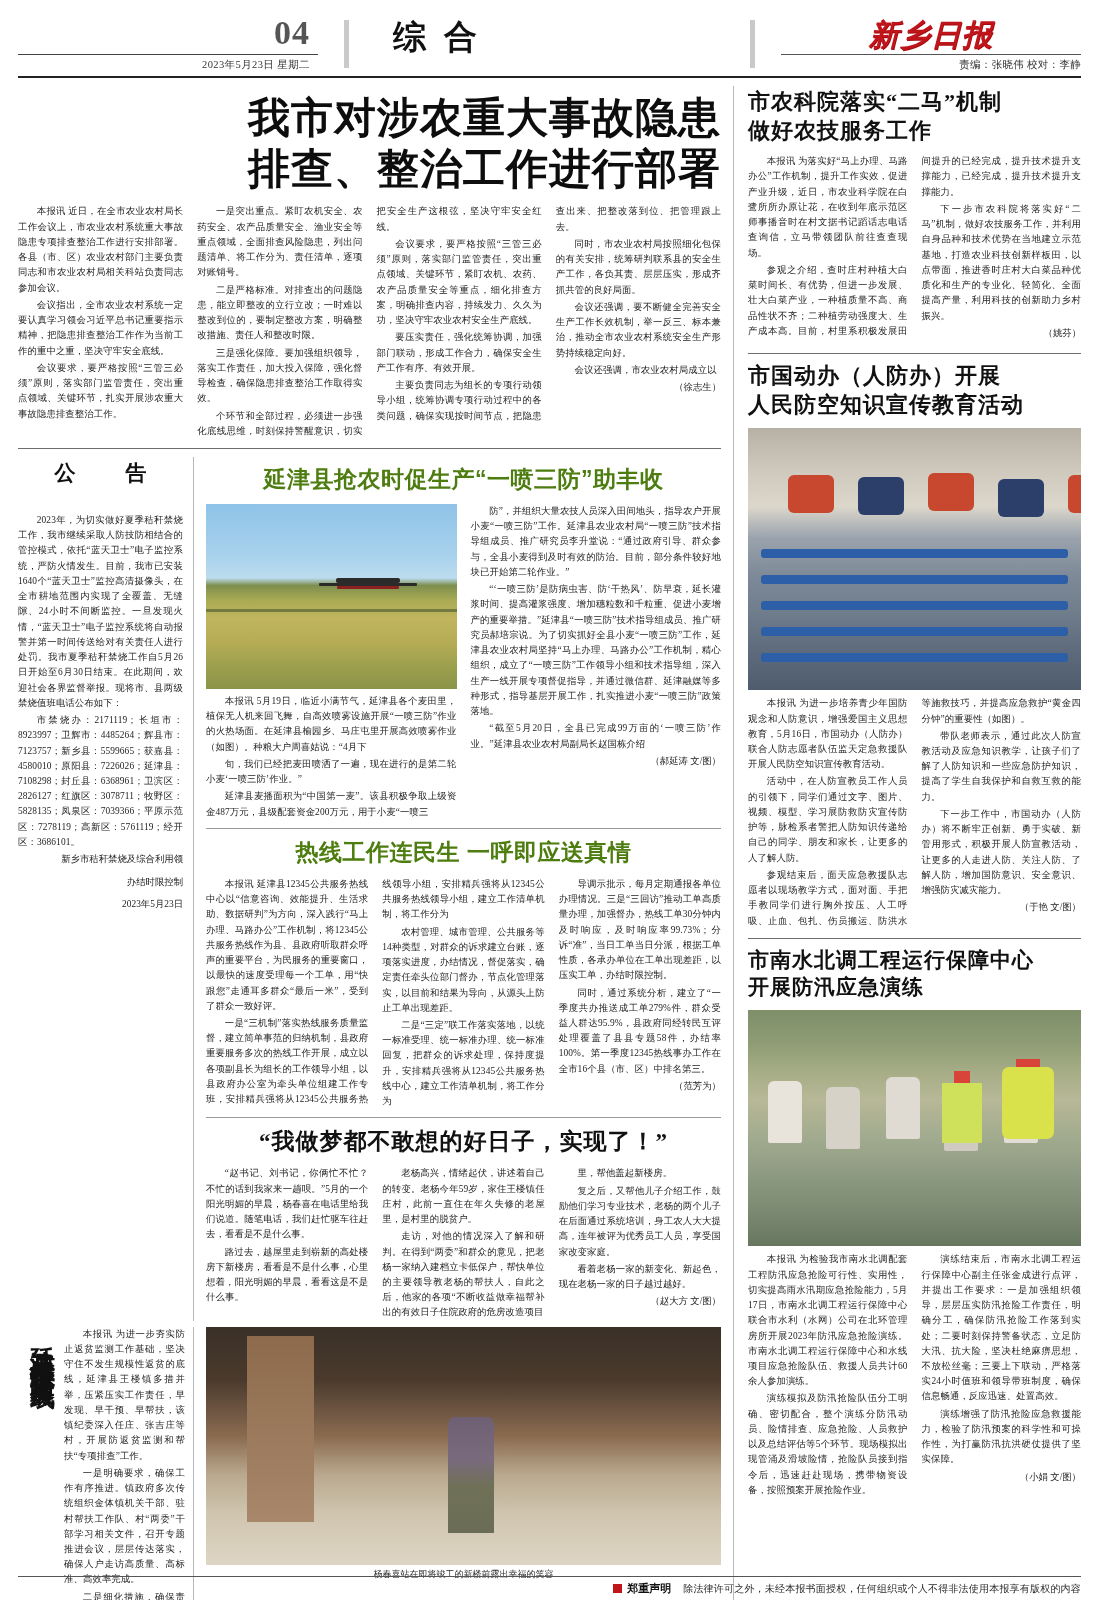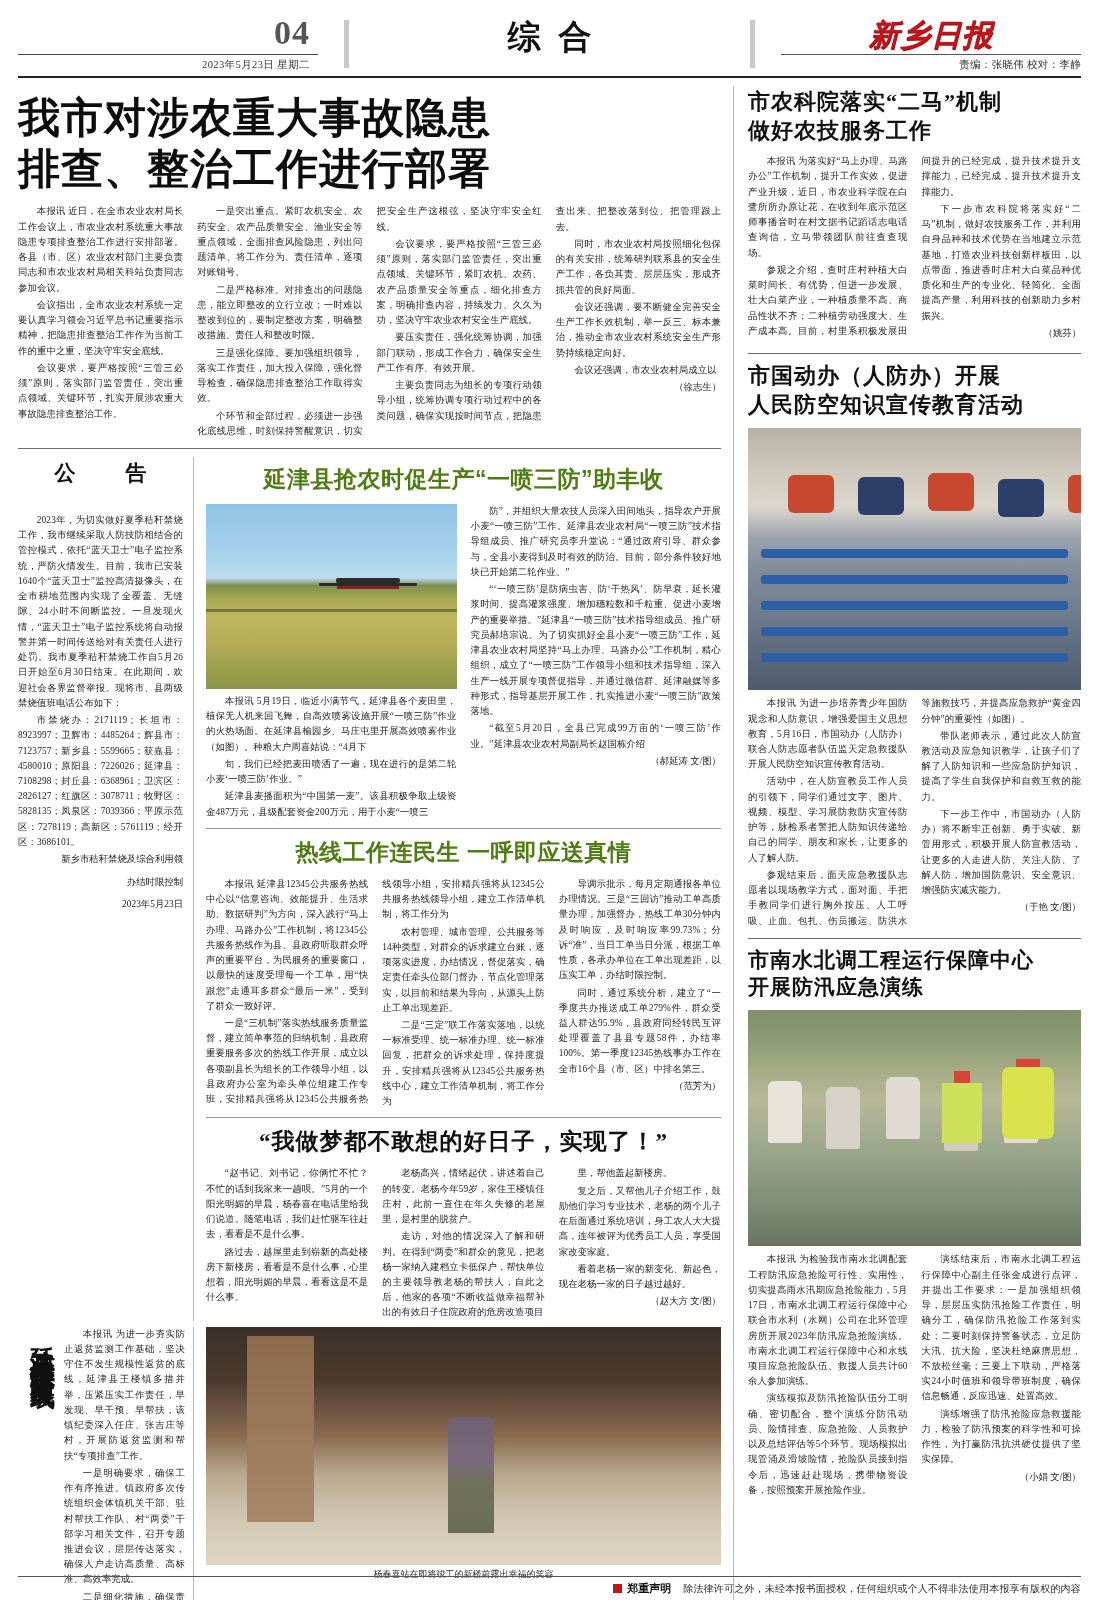--- a/index.html
+++ b/index.html
@@ -21,21 +21,21 @@
     font-size: 34px; font-weight:700; color:#555; letter-spacing:1px;
     line-height: 1; padding-right: 8px;
   }
   .mh-date {
     border-top:1.5px solid #444; margin-top:4px; padding-top:3px;
     text-align:right; font-size:10.5px; color:#333; letter-spacing:.4px;
     padding-right: 8px;
   }
   .mh-divider { width:5px; height:48px; background:#c9c9c9; margin: 0 26px 4px 26px; }
   .mh-section {
-    flex:1; text-align:center; font-size:33px; font-weight:700;
+    flex:1; text-align:left; font-size:33px; font-weight:700;
     letter-spacing: 18px; color:#111; padding-bottom: 12px;
     font-family:"Liberation Sans", sans-serif; text-indent:18px;
   }
   .mh-right { flex:0 0 300px; }
   .mh-logo {
     text-align:center; color:#c0161b; font-size:30px; font-weight:700;
     font-family:"Liberation Serif", serif; font-style:italic;
     letter-spacing:1px; line-height:1.05; text-shadow: .5px .5px 0 #a5080d;
   }
   .mh-credit {
@@ -47,21 +47,21 @@
 
   
   .body-grid { display:flex; gap: 0; margin-top: 8px; }
   .col-main { width: 716px; flex:0 0 716px; padding-right: 12px; border-right: 1px solid #b8b8b8; }
   .col-right { flex:1; padding-left: 14px; }
 
   
   .lead-head {
     font-family:"Liberation Sans", "DejaVu Sans", sans-serif;
     font-weight:700; font-size:42px; line-height:1.22; letter-spacing:1px;
-    text-align:left; color:#0d0d0d; margin: 6px 0 10px 0;
+    text-align:right; color:#0d0d0d; margin: 6px 0 10px 0;
   }
   .lead-head div { white-space: nowrap; }
 
   
   .cols4 { column-count:4; column-gap:14px; column-rule:none; }
   .cols3 { column-count:3; column-gap:14px; }
   .cols2 { column-count:2; column-gap:14px; }
   p.body {
     font-size:9.4px; line-height:1.62; text-align:justify; margin:0 0 2px 0;
     text-indent: 2em; color:#232323; letter-spacing:.1px;

